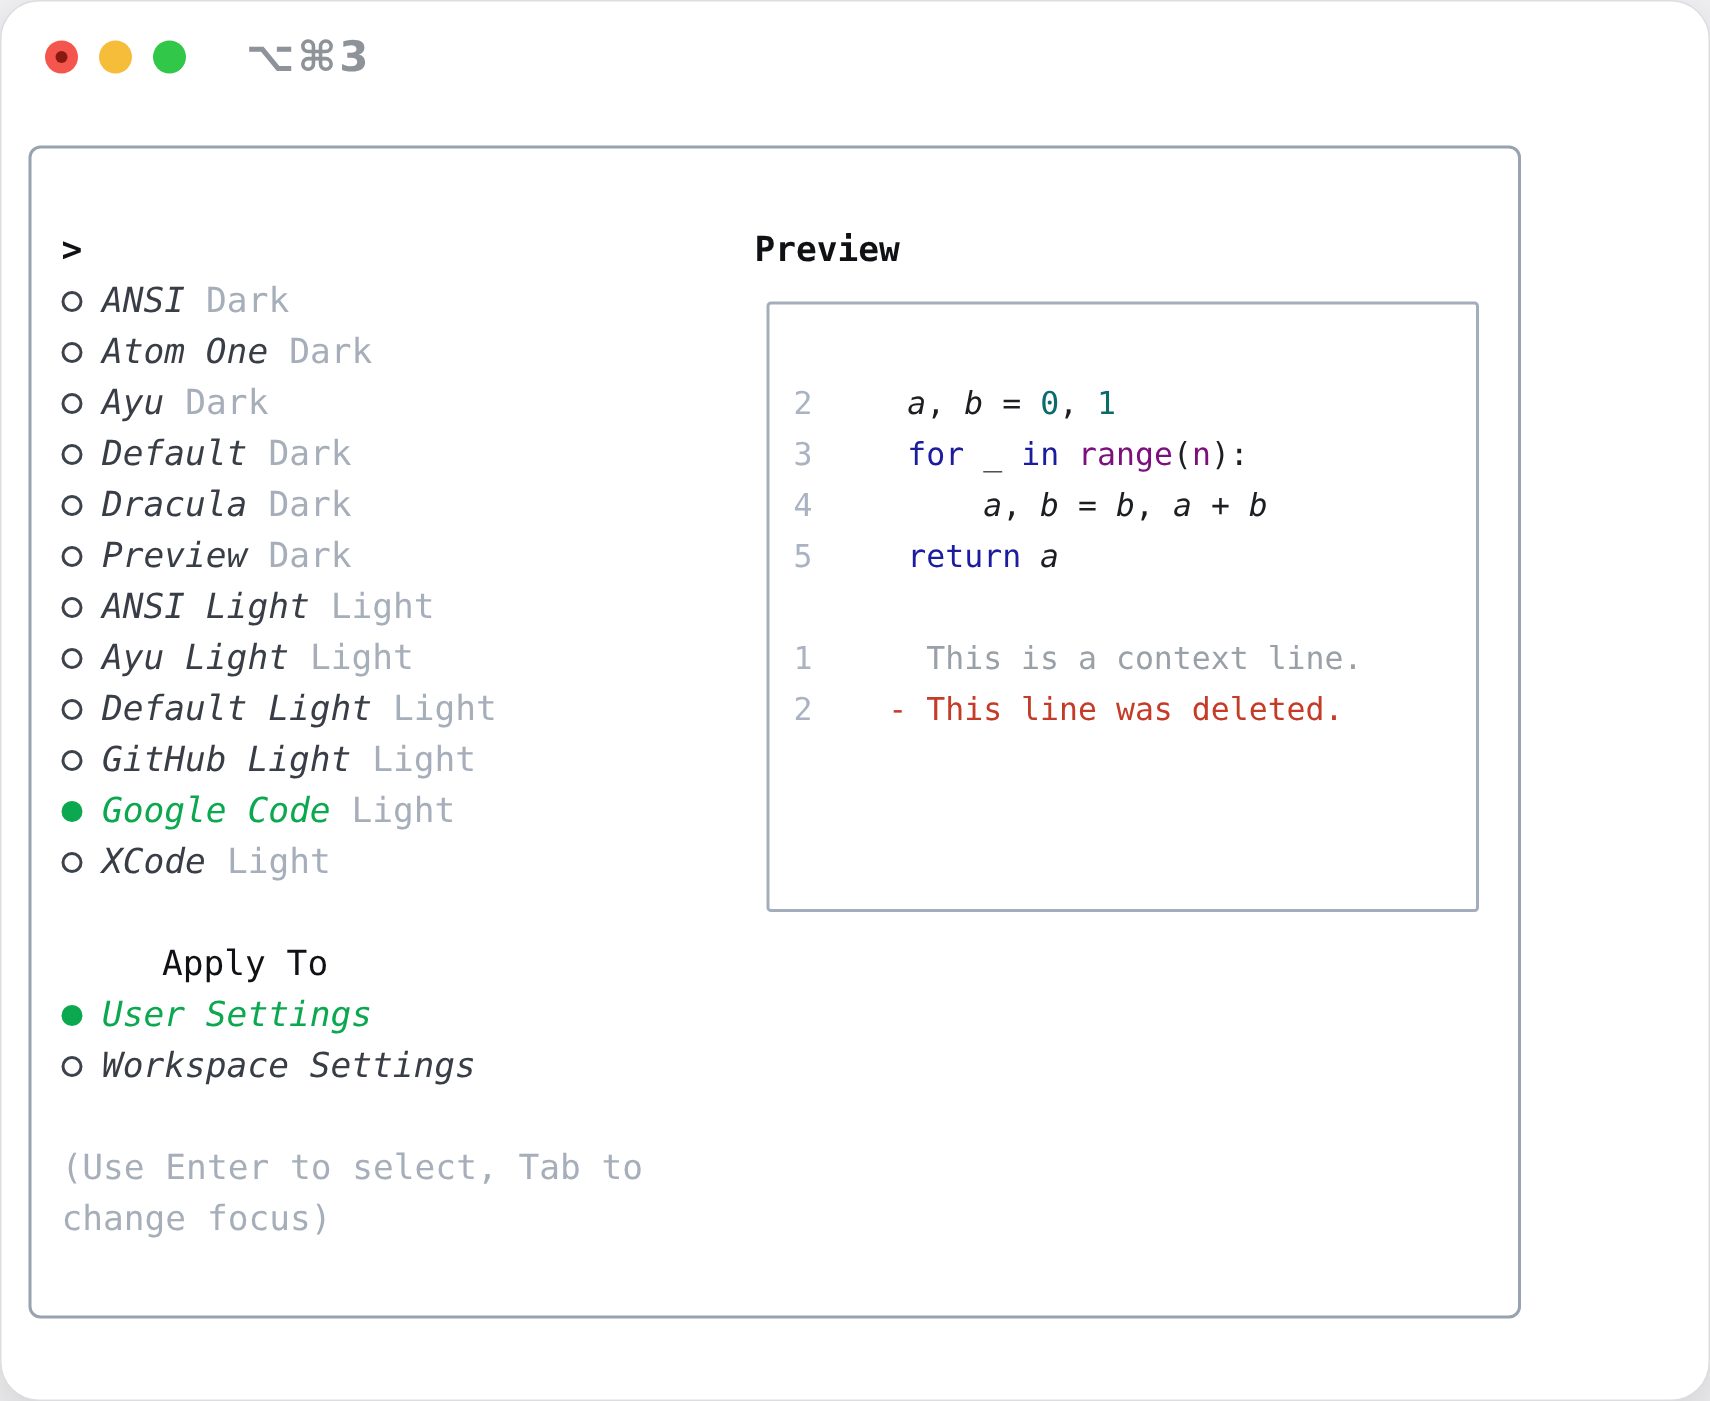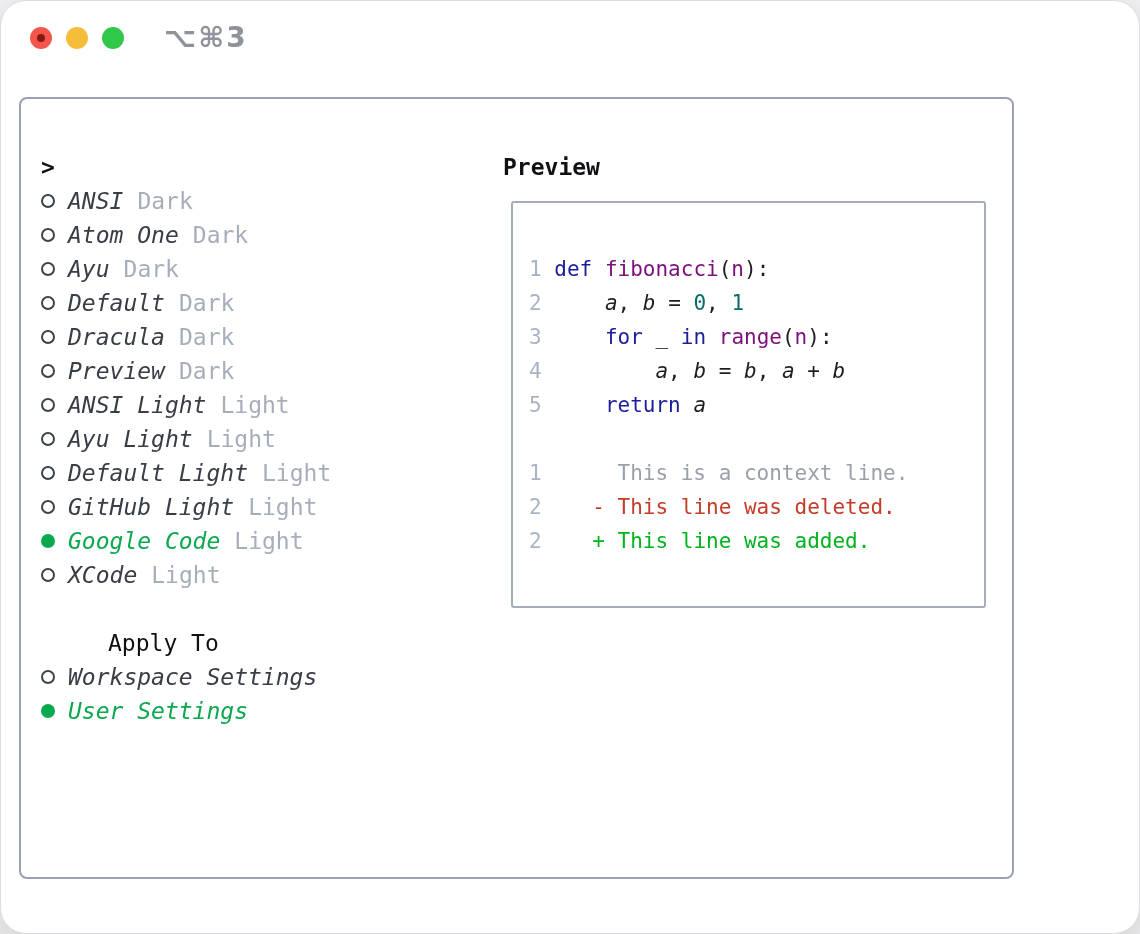--- a/index.html
+++ b/index.html
@@ -79,36 +79,36 @@
             <div class="row"><span class="marker"><span class="circle"></span></span><span class="t-name">GitHub Light</span><span class="t-tag">Light</span></div>
             <div class="row"><span class="marker"><span class="circle sel"></span></span><span class="t-name sel">Google Code</span><span class="t-tag">Light</span></div>
             <div class="row"><span class="marker"><span class="circle"></span></span><span class="t-name">XCode</span><span class="t-tag">Light</span></div>
           </div>
         <div class="row"></div>
         <div class="row">
           <span class="marker"></span>
           <span class="sub-header">Apply To</span>
         </div>
         <div id="apply-list">
+            <div class="row"><span class="marker"><span class="circle sel"></span></span><span class="t-name sel">User Settings</span></div>
             <div class="row"><span class="marker"><span class="circle"></span></span><span class="t-name">Workspace Settings</span></div>
-            <div class="row"><span class="marker"><span class="circle sel"></span></span><span class="t-name sel">User Settings</span></div>
           </div>
         <div class="row"></div>
+        <div class="row hint">(Use Enter to select, Tab to</div>
+        <div class="row hint">change focus)</div>
       </div>
 
       <div class="preview-header">Preview</div>
       <div class="preview-box">
         <div class="code" id="preview-code">
-            <div class="pline"><span class="lnum">1</span><span class="pn"> </span><span class="kw">def</span><span class="pn"> </span><span class="fn">fibonacci</span><span class="pn">(</span><span class="fn">n</span><span class="pn">):</span></div>
             <div class="pline"><span class="lnum">2</span><span class="pn">     </span><span class="vr">a</span><span class="pn">, </span><span class="vr">b</span><span class="pn"> = </span><span class="nm">0</span><span class="pn">, </span><span class="nm">1</span></div>
             <div class="pline"><span class="lnum">3</span><span class="pn">     </span><span class="kw">for</span><span class="pn"> </span><span class="vr">_</span><span class="pn"> </span><span class="kw">in</span><span class="pn"> </span><span class="fn">range</span><span class="pn">(</span><span class="fn">n</span><span class="pn">):</span></div>
             <div class="pline"><span class="lnum">4</span><span class="pn">         </span><span class="vr">a</span><span class="pn">, </span><span class="vr">b</span><span class="pn"> = </span><span class="vr">b</span><span class="pn">, </span><span class="vr">a</span><span class="pn"> + </span><span class="vr">b</span></div>
             <div class="pline"><span class="lnum">5</span><span class="pn">     </span><span class="kw">return</span><span class="pn"> </span><span class="vr">a</span></div>
             <div class="pline"><span class="lnum"></span></div>
             <div class="pline"><span class="lnum">1</span><span class="cx">      This is a context line.</span></div>
             <div class="pline"><span class="lnum">2</span><span class="pn">    </span><span class="dl">- This line was deleted.</span></div>
-            <div class="pline"><span class="lnum">2</span><span class="pn">    </span><span class="ad">+ This line was added.</span></div>
           </div>
       </div>
 
     </div>
   </div>
 </div>
 
 </body></html>

